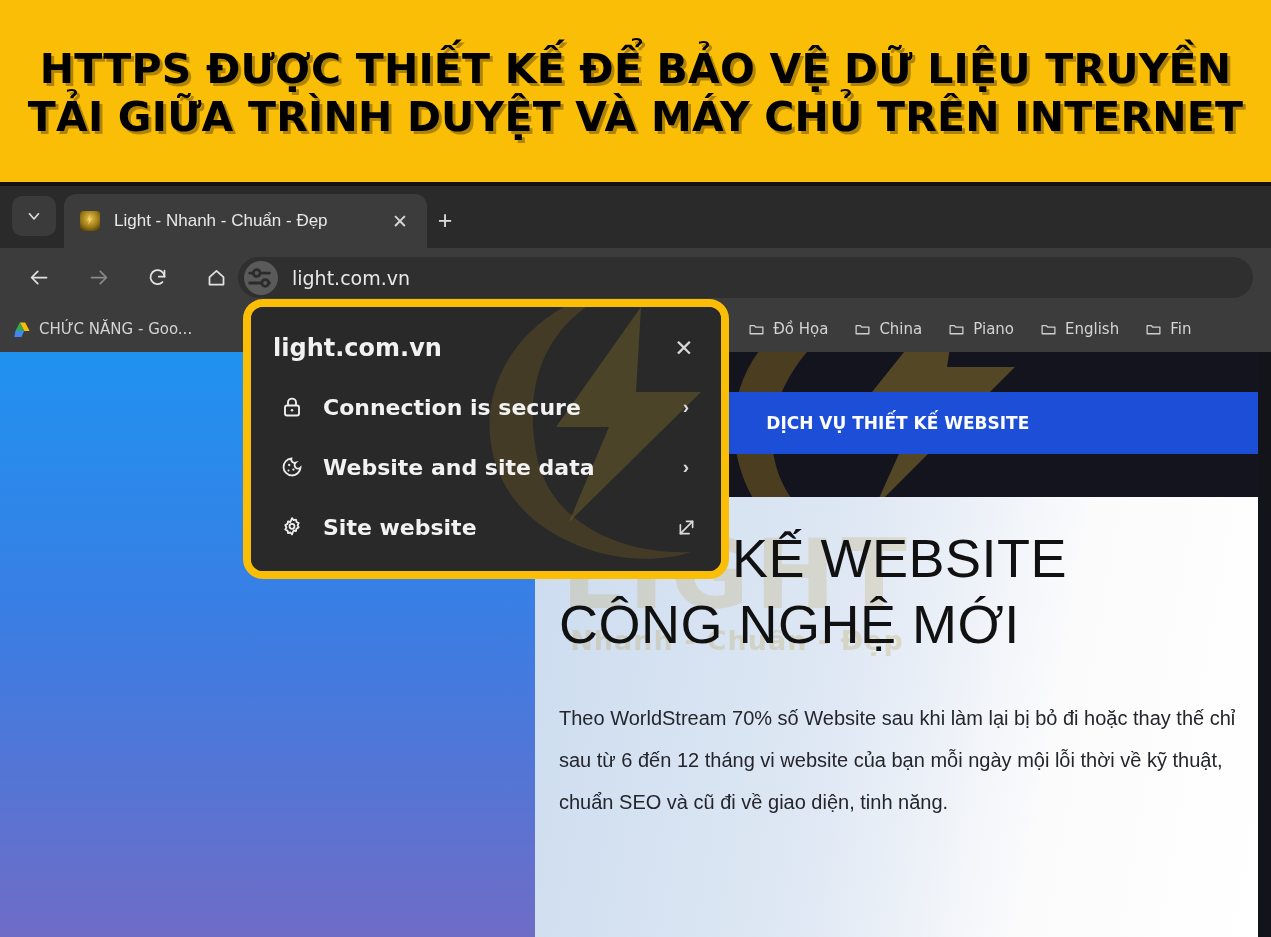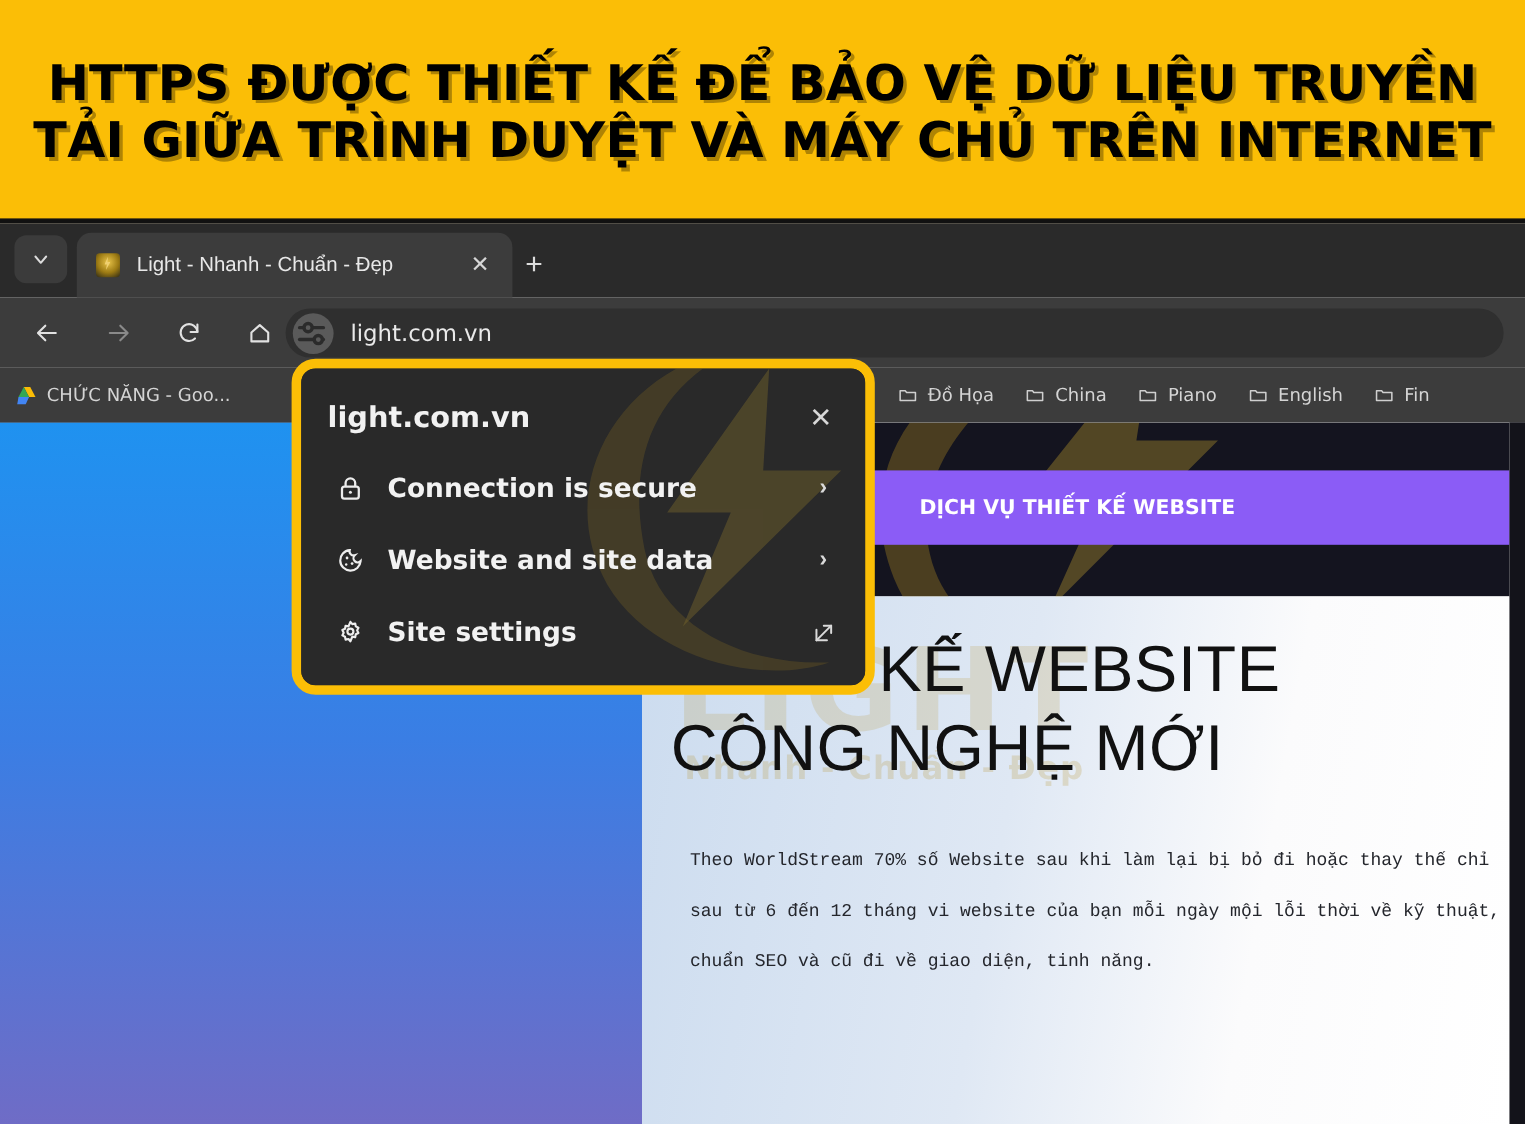--- a/index.html
+++ b/index.html
@@ -138,21 +138,21 @@
   .page-right {
     position: absolute; left: 535px; top: 0; width: 723px; height: 585px;
     background: #fff; overflow: hidden;
   }
   .site-header {
     position: absolute; left: 0; top: 0; width: 723px; height: 145px;
     background: #14141f;
   }
   .site-navbar {
     position: absolute; left: 0; top: 40px; width: 723px; height: 62px;
-    background: #8b5cf6;
+    background: #1d4ed8;
     display: flex; align-items: center;
   }
   .nav-item {
     color: #fff; font-size: 17px; font-weight: 700; white-space: nowrap;
     cursor: pointer; font-family: "DejaVu Sans", sans-serif;
   }
   .nav-item.n1 { margin-left: 34px; }
   .nav-item.n2 { margin-left: 62px; }
   .site-body {
     position: absolute; left: 0; top: 145px; width: 723px; height: 440px;
@@ -173,23 +173,23 @@
     color: rgba(186,152,54,0.24);
     font-family: "DejaVu Sans", sans-serif; margin-top: 2px;
   }
   .hero-title {
     position: absolute; left: 24px; top: 28px;
     font-size: 54px; line-height: 66px; font-weight: 400;
     color: #111; letter-spacing: 0.5px;
     font-family: "Liberation Sans", sans-serif;
   }
   .hero-body {
-    position: absolute; left: 40px; top: 200px; width: 690px;
-    font-size: 15px; line-height: 42px; color: #24262c;
-    font-family: Liberation Mono, monospace;
+    position: absolute; left: 24px; top: 200px; width: 690px;
+    font-size: 20px; line-height: 42px; color: #24262c;
+    font-family: Liberation Sans, sans-serif;
   }
   .logo-swoosh {
     position: absolute; left: 150px; top: -60px;
     width: 470px; height: 300px; pointer-events: none; opacity: 0.85;
   }
   .page-edge {
     position: absolute; left: 1258px; top: 0; width: 13px; height: 585px;
     background: #13131a;
   }
 
@@ -406,21 +406,21 @@
         <span class="tail chev">›</span>
       </div>
 
       <div class="popup-row">
         <span class="ico">
           <svg viewBox="0 0 24 24" fill="none" stroke="#ededed" stroke-width="1.8" stroke-linejoin="round">
             <path d="M12 3.2l1.6 1.9 2.4-.5.5 2.4 2.2 1.1-1.1 2.2 1.1 2.2-2.2 1.1-.5 2.4-2.4-.5L12 19.4l-1.6-1.9-2.4.5-.5-2.4-2.2-1.1 1.1-2.2L5.3 10l2.2-1.1.5-2.4 2.4.5z"></path>
             <circle cx="12" cy="11.3" r="2.5"></circle>
           </svg>
         </span>
-        <span class="txt">Site settings</span>
+        <span class="txt">Site website</span>
         <span class="tail">
           <svg viewBox="0 0 24 24" width="21" height="21" fill="none" stroke="#dadada" stroke-width="1.9" stroke-linecap="round" stroke-linejoin="round">
             <path d="M5 9v10h10"></path>
               <path d="M5 19 19 5"></path>
               <polyline points="12 5 19 5 19 12"></polyline>
           </svg>
         </span>
       </div>
     </div>
   </div>

